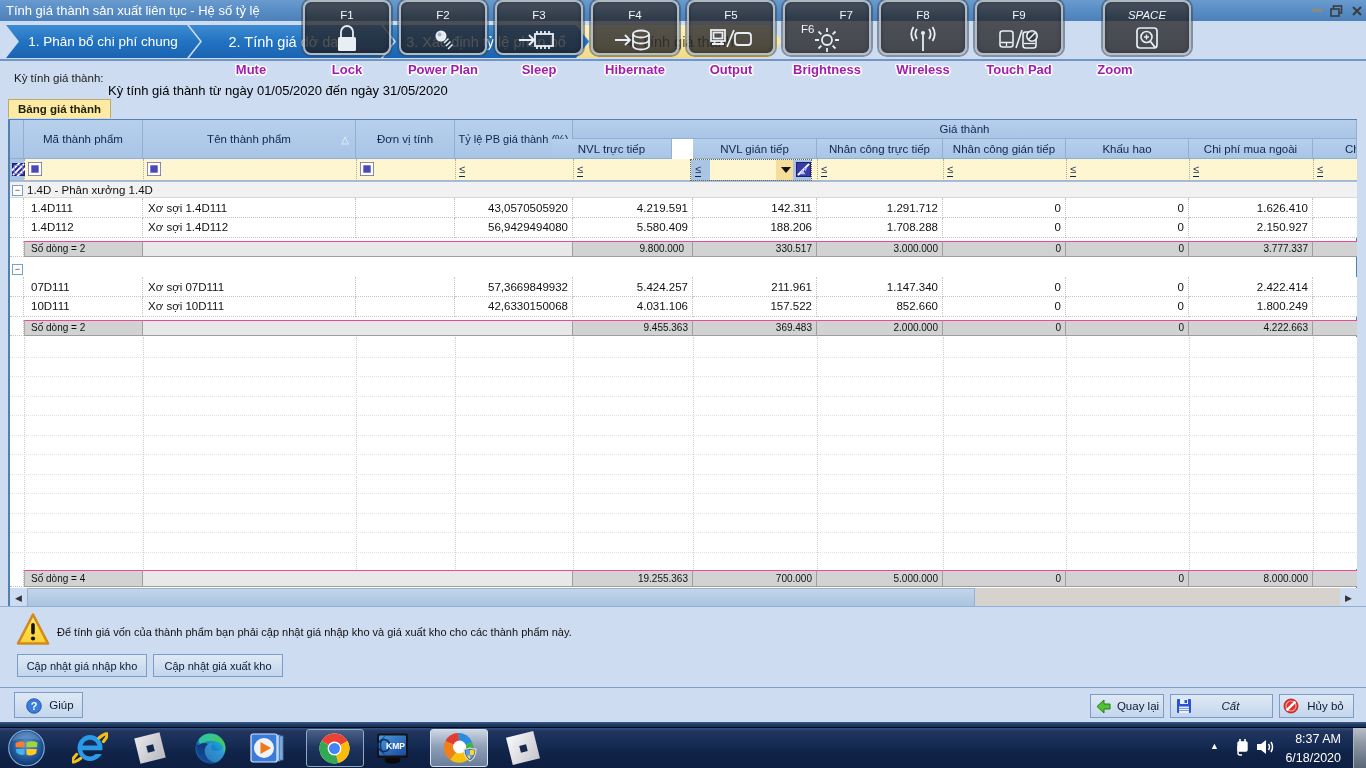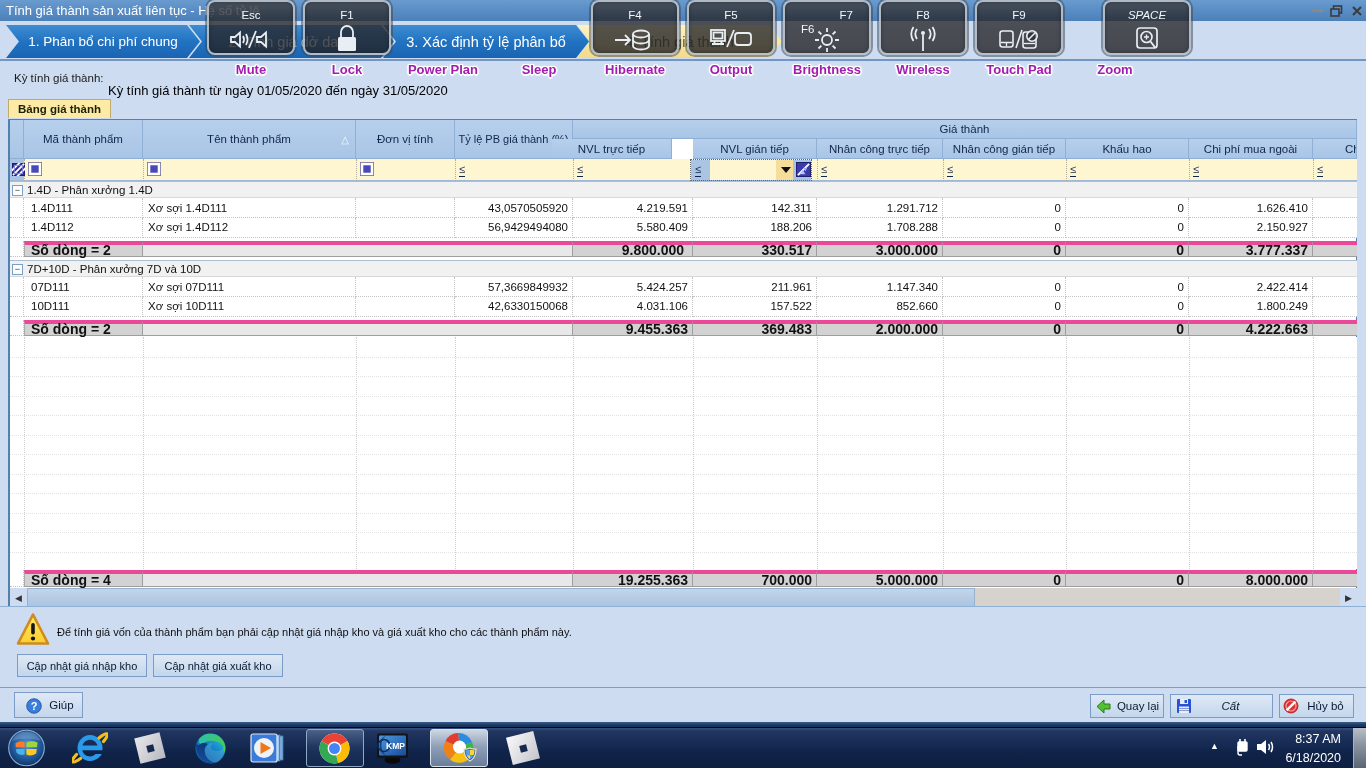--- a/index.html
+++ b/index.html
@@ -31,22 +31,22 @@
 
   
   #grid { left:8px; top:119px; width:1349px; height:487px; background:#fff;
     border-left:2px solid #5381ad; border-top:1px solid #5381ad; border-right:1px solid #5381ad; }
   .hcell { background:linear-gradient(180deg,#b6cfec 0%,#a9c5e6 100%);
     border-right:1px solid #8fafd4; border-bottom:1px solid #8fafd4;
     color:#10264d; font-size:11.5px; display:flex; align-items:center; justify-content:center; white-space:nowrap; overflow:hidden; }
   .dcell { font-size:11.5px; color:#111; border-right:1px dotted #c4c4c4; border-bottom:1px dotted #c4c4c4;
     display:flex; align-items:center; background:#fff; }
   .num { justify-content:flex-end; padding-right:4px; }
-  .sumcell { background:#d2d2d2; border-right:1px solid #9e9e9e; border-top:4px solid #ec4899; border-bottom:1px solid #9e9e9e;
-    font-size:14px; color:#111; display:flex; align-items:center;font-weight:bold; }
+  .sumcell { background:#d2d2d2; border-right:1px solid #9e9e9e; border-top:1px solid #ec4899; border-bottom:1px solid #9e9e9e;
+    font-size:10px; color:#111; display:flex; align-items:center; }
   .summid { background:#e8e8e8; }
 
   
   .btn { background:linear-gradient(180deg,#dfe9f5 0%,#c3d6ec 100%); border:1px solid #7a9cc6;
     font-size:11.5px; color:#0a1a33; display:flex; align-items:center; justify-content:center; white-space:nowrap; }
 
   
   .oskey { top:0px; width:88px; height:55px; border-radius:8px;
     background:linear-gradient(180deg, rgba(255,255,255,0.10) 0%, rgba(255,255,255,0.02) 30%, rgba(0,0,0,0.05) 100%), rgba(37,37,40,0.79); border:2px solid rgba(202,214,224,0.82);
     box-shadow:0 0 0 2px rgba(55,70,82,0.5), inset 0 0 4px rgba(0,0,0,0.35); }
@@ -178,21 +178,20 @@
 <div class="abs dcell" style="left:0px; top:120.5px; width:14px; height:16.5px;"></div>
 <div class="abs sumcell" style="left:14px; top:120.5px; width:119px; height:16.5px; padding-left:6px; border-left:1px solid #ababab;">Số dòng = 2</div>
 <div class="abs sumcell summid" style="left:133px; top:120.5px; width:430px; height:16.5px;"></div>
 <div class="abs sumcell num" style="left:563px; top:120.5px; width:120px; height:16.5px; justify-content:flex-end; padding-right:8px;">9.800.000</div>
 <div class="abs sumcell num" style="left:683px; top:120.5px; width:124px; height:16.5px; justify-content:flex-end; padding-right:4px;">330.517</div>
 <div class="abs sumcell num" style="left:807px; top:120.5px; width:126px; height:16.5px; justify-content:flex-end; padding-right:4px;">3.000.000</div>
 <div class="abs sumcell num" style="left:933px; top:120.5px; width:123px; height:16.5px; justify-content:flex-end; padding-right:4px;">0</div>
 <div class="abs sumcell num" style="left:1056px; top:120.5px; width:123px; height:16.5px; justify-content:flex-end; padding-right:4px;">0</div>
 <div class="abs sumcell num" style="left:1179px; top:120.5px; width:124px; height:16.5px; justify-content:flex-end; padding-right:4px;">3.777.337</div>
 <div class="abs sumcell" style="left:1303px; top:120.5px; width:44px; height:16.5px; border-right:none;"></div>
-<div class="abs" style="left:0px; top:140px; width:1347px; height:17px; background:#f1f1f1; border-top:1px solid #aebed2; border-bottom:1px solid #d8d8d8; font-size:11.5px; color:#111; display:flex; align-items:center; padding-left:17px;">7D+10D - Phân xưởng 7D và 10D</div>
 <div class="abs" style="left:2px; top:144px; width:11px; height:11px; background:#fff; border:1px solid #7aa0c8; font-size:9px; line-height:9px; text-align:center; color:#333;">−</div>
 <div class="abs dcell" style="left:0px; top:157px; width:14px; height:20px;"></div>
 <div class="abs dcell" style="left:14px; top:157px; width:119px; height:20px; padding-left:7px;">07D111</div>
 <div class="abs dcell" style="left:133px; top:157px; width:213px; height:20px; padding-left:5px;">Xơ sợi 07D111</div>
 <div class="abs dcell" style="left:346px; top:157px; width:99px; height:20px;"></div>
 <div class="abs dcell num" style="left:445px; top:157px; width:118px; height:20px;">57,3669849932</div>
 <div class="abs dcell num" style="left:563px; top:157px; width:120px; height:20px;">5.424.257</div>
 <div class="abs dcell num" style="left:683px; top:157px; width:124px; height:20px;">211.961</div>
 <div class="abs dcell num" style="left:807px; top:157px; width:126px; height:20px;">1.147.340</div>
 <div class="abs dcell num" style="left:933px; top:157px; width:123px; height:20px;">0</div>
@@ -298,43 +297,52 @@
 </svg>
 <div class="abs btn" style="left:1279px; top:694px; width:75px; height:24px; padding-left:18px;">Hủy bỏ</div>
 <svg class="abs" style="left:1283px; top:698px;" width="16" height="16" viewBox="0 0 16 16">
   <circle cx="8" cy="8" r="7" fill="#e03030"></circle>
   <circle cx="8" cy="8" r="7" fill="none" stroke="#b01818" stroke-width="0.8"></circle>
   <line x1="3.6" y1="12.4" x2="12.4" y2="3.6" stroke="#fff" stroke-width="2.4"></line>
   <circle cx="8" cy="8" r="5" fill="none" stroke="rgba(255,255,255,0.55)" stroke-width="1.2"></circle>
 </svg>
 
 <div id="osd" class="abs" style="left:0; top:0; width:1366px; height:768px; pointer-events:none;">
-<div class="abs oskey" style="left:207px;">
-<div class="oskeylabel">Esc</div>
-<div class="osicon">
-        <svg width="44" height="28" viewBox="0 0 44 28">
- <path d="M2 11 L6 11 L11 6.5 L11 20.5 L6 16 L2 16 Z" stroke="#e8eef4" stroke-width="1.8" fill="none"></path>
- <path d="M14 10 q2 3.5 0 7 M17 8 q3 5.5 0 11" stroke="#e8eef4" stroke-width="1.8" fill="none"></path>
- <path d="M20 22 L27 5" stroke="#e8eef4" stroke-width="1.8" fill="none"></path>
- <path d="M28 11 L32 11 L37 6.5 L37 20.5 L32 16 L28 16 Z" stroke="#e8eef4" stroke-width="1.8" fill="none"></path>
-</svg>
-      </div>
-</div>
 <div class="abs oslabel" style="left:191px;">Mute</div>
 <div class="abs oskey" style="left:303px;">
 <div class="oskeylabel">F1</div>
 <div class="osicon">
         <svg width="44" height="30" viewBox="0 0 44 30">
  <path d="M16 12 L16 7 a6 6 0 0 1 12 0 L28 12" stroke="#e8eef4" stroke-width="1.8" fill="none"></path>
  <rect x="13" y="12" width="18" height="14" rx="1.5" fill="#e8eef4"></rect>
 </svg>
       </div>
 </div>
 <div class="abs oslabel" style="left:287px;">Lock</div>
+<div class="abs oskey" style="left:399px;">
+<div class="oskeylabel">F2</div>
+<div class="osicon">
+        <svg width="44" height="28" viewBox="0 0 44 28">
+ <circle cx="20" cy="10" r="5.5" fill="#e8eef4"></circle>
+ <circle cx="18.5" cy="8.5" r="2" fill="#a8b4c0"></circle>
+ <path d="M23 17 L27.5 12.5 M25 20 L29.5 15.5 M27 23 L31.5 18.5" stroke="#e8eef4" stroke-width="1.5" fill="none"></path>
+</svg>
+      </div>
+</div>
 <div class="abs oslabel" style="left:383px;">Power Plan</div>
+<div class="abs oskey" style="left:495px;">
+<div class="oskeylabel">F3</div>
+<div class="osicon">
+        <svg width="44" height="28" viewBox="0 0 44 28">
+ <path d="M2 14 L16 14 M12 9 L17 14 L12 19" stroke="#e8eef4" stroke-width="1.8" fill="none"></path>
+ <rect x="18" y="8" width="18" height="12" stroke="#e8eef4" stroke-width="1.8" fill="none"></rect>
+ <path d="M20 8 L20 5 M24 8 L24 5 M28 8 L28 5 M32 8 L32 5 M20 20 L20 23 M24 20 L24 23 M28 20 L28 23 M32 20 L32 23" stroke="#e8eef4" stroke-width="1.8" fill="none"></path>
+</svg>
+      </div>
+</div>
 <div class="abs oslabel" style="left:479px;">Sleep</div>
 <div class="abs oskey" style="left:591px;">
 <div class="oskeylabel">F4</div>
 <div class="osicon">
         <svg width="44" height="28" viewBox="0 0 44 28">
  <path d="M2 14 L16 14 M12 9 L17 14 L12 19" stroke="#e8eef4" stroke-width="1.8" fill="none"></path>
  <path d="M20 8 L20 20 a8 3.5 0 0 0 16 0 L36 8" stroke="#e8eef4" stroke-width="1.8" fill="none"></path>
  <ellipse cx="28" cy="8" rx="8" ry="3.5" stroke="#e8eef4" stroke-width="1.8" fill="none"></ellipse>
  <path d="M20 14 a8 3.5 0 0 0 16 0" stroke="#e8eef4" stroke-width="1.8" fill="none"></path>
 </svg>

